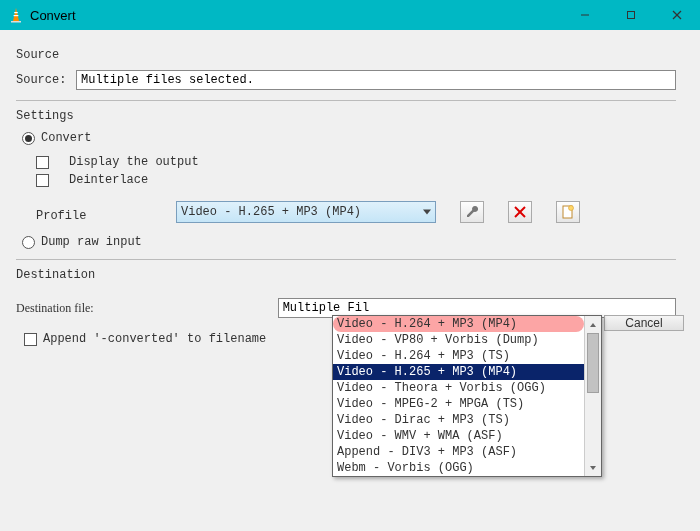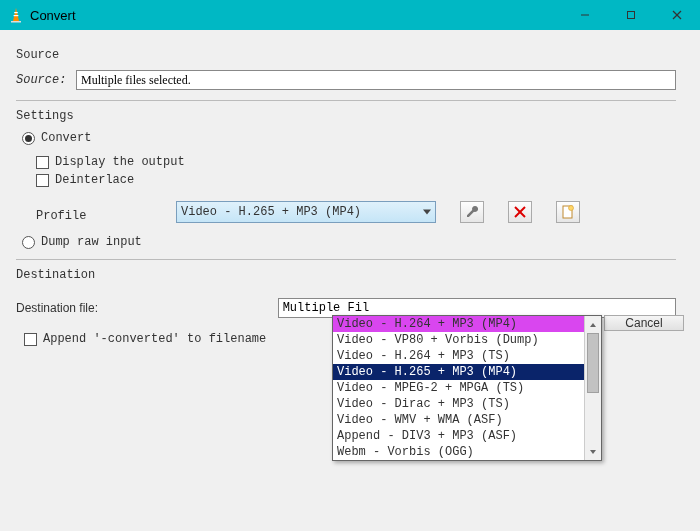--- a/index.html
+++ b/index.html
@@ -5,46 +5,46 @@
 * { box-sizing: border-box; margin: 0; padding: 0; }
 body { font-family: "Segoe UI", Tahoma, sans-serif; font-size: 12px; background: #f0f0f0; width: 700px; height: 531px; overflow: hidden; }
 .titlebar { background: #00b8c4; height: 30px; display: flex; align-items: center; padding-left: 8px; color: #000; }
 .titlebar .vlc-icon { width: 16px; height: 16px; margin-right: 6px; display: inline-block; }
 .titlebar .title { font-family: "Segoe UI", sans-serif; font-size: 13px; flex: 1; }
 .titlebar .winbtn { width: 46px; height: 30px; display: flex; align-items: center; justify-content: center; }
 .content { padding: 12px 24px 0 16px; font-family: "Courier New", monospace; font-size: 12px; color: #333; position: relative; }
 .group-label { margin: 6px 0 8px 0; font-family: "Courier New", monospace; }
 .hr { border: none; border-top: 1px solid #bbb; margin: 10px 0 8px 0; }
 .row { display: flex; align-items: center; margin: 6px 0; }
-.label { width: 60px; font-family: "Courier New", monospace; font-style: italic; }
-.input-source { flex: 1; height: 20px; border: 1px solid #888; padding: 2px 4px; font-family: Liberation Serif, serif; font-size: 12px; background: #fff; }
+.label { width: 60px; font-family: "Courier New", monospace; }
+.input-source { flex: 1; height: 20px; border: 1px solid #888; padding: 2px 4px; font-family: Liberation Mono, monospace; font-size: 12px; background: #fff; }
 .type-row { margin: 18px 0 16px 0; }
 .radio-row { display: flex; align-items: center; margin: 8px 0 10px 6px; gap: 6px; }
 .radio { width: 13px; height: 13px; border-radius: 50%; border: 1px solid #555; display: inline-flex; align-items: center; justify-content: center; background: #fff; }
 .radio.checked::after { content:""; width:7px; height:7px; border-radius:50%; background:#333; display:block; }
-.checkbox-row { display: flex; align-items: center; margin: 4px 0 4px 20px; gap: 6px; }
+.checkbox-row { display: flex; align-items: center; margin: 4px 0 4px 20px; gap: 20px; }
 .checkbox { width: 13px; height: 13px; border: 1px solid #555; background: #fff; display: inline-block; }
 .profile-row { display: flex; align-items: flex-end; margin: 14px 0 8px 20px; gap: 20px; }
 .profile-label { width: 120px; font-family: "Courier New", monospace; }
 .combo { position: relative; }
 .combo-field { width: 260px; height: 22px; border: 1px solid #7a9ebd; background: linear-gradient(#dff1fb, #c5e5f7); display: flex; align-items: center; padding: 0 18px 0 4px; font-family: "Courier New", monospace; font-size: 12px; position: relative; }
 .combo-arrow { position: absolute; right: 4px; top: 50%; transform: translateY(-50%); width: 0; height: 0; border-left: 4px solid transparent; border-right: 4px solid transparent; border-top: 5px solid #444; }
 .tool-btn { width: 24px; height: 22px; border: 1px solid #aaa; background: linear-gradient(#fefefe,#e6e6e6); display: flex; align-items: center; justify-content: center; margin-left: 4px; }
 .dest-row { display: flex; align-items: center; margin: 16px 0 8px 0; gap: 8px; }
-.dest-label { width: 260px; font-family: Liberation Sans, sans-serif; }
+.dest-label { width: 260px; font-family: Liberation Serif, serif; }
 .dest-input { width: 408px; height: 20px; border: 1px solid #888; padding: 2px 4px; font-family: "Courier New", monospace; font-size: 12px; background: #fff; }
 .append-row { display: flex; align-items: center; margin: 14px 0 14px 8px; gap: 6px; }
 .footer { position: absolute; bottom: 0; left: 0; right: 0; height: 46px; display: flex; align-items: center; justify-content: flex-end; padding: 0 16px; gap: 8px; }
 .btn { width: 80px; height: 16px; border: 1px solid #aaa; background: linear-gradient(#f5f5f5,#e1e1e1); font-family: "Segoe UI", sans-serif; font-size: 12px; display: flex; align-items: center; justify-content: center; }
 .btn.default { border: 1px solid #3399cc; box-shadow: 0 0 0 1px #cce8f5 inset; }
 .dropdown { position: absolute; left: 332px; top: 285px; width: 270px; border: 1px solid #666; background: #fff; box-shadow: 2px 2px 4px rgba(0,0,0,0.3); z-index: 10; }
 .dropdown-inner { display:flex; }
 .dropdown-list { flex:1; }
 .dropdown-item { padding: 1px 4px; font-family: "Courier New", monospace; font-size: 12px; white-space: nowrap; }
-.dropdown-item.highlighted { background: #d946ef; }
+.dropdown-item.highlighted { background: #fca5a5; border-radius: 8px; }
 .dropdown-item.selected { background: #0a246a; color: #fff; }
 .dropdown-scroll { width: 17px; background: #f0f0f0; border-left: 1px solid #ccc; position: relative; }
 .dropdown-scroll .arrow { height: 17px; display:flex; align-items:center; justify-content:center; }
 .dropdown-scroll .thumb { position:absolute; left:2px; right:2px; top:17px; height:60px; background:#c2c2c2; border:1px solid #a0a0a0; }
 .cone { fill: #ff8c00; }
 .monotext { font-family: "Courier New", monospace; }
 </style>
 </head>
 <body>
 
@@ -152,20 +152,21 @@
     <div class="btn">Cancel</div>
   </div>
 
   <div class="dropdown">
     <div class="dropdown-inner">
       <div class="dropdown-list">
         <div class="dropdown-item highlighted">Video - H.264 + MP3 (MP4)</div>
         <div class="dropdown-item">Video - VP80 + Vorbis (Dump)</div>
         <div class="dropdown-item">Video - H.264 + MP3 (TS)</div>
         <div class="dropdown-item selected">Video - H.265 + MP3 (MP4)</div>
+        <div class="dropdown-item">Video - Theora + Vorbis (OGG)</div>
         <div class="dropdown-item">Video - MPEG-2 + MPGA (TS)</div>
         <div class="dropdown-item">Video - Dirac + MP3 (TS)</div>
         <div class="dropdown-item">Video - WMV + WMA (ASF)</div>
         <div class="dropdown-item">Append - DIV3 + MP3 (ASF)</div>
         <div class="dropdown-item">Webm - Vorbis (OGG)</div>
       </div>
       <div class="dropdown-scroll">
         <div class="arrow">
             <svg width="8" height="8">
               <polygon points="4,2 7,6 1,6" fill="#666"></polygon>

